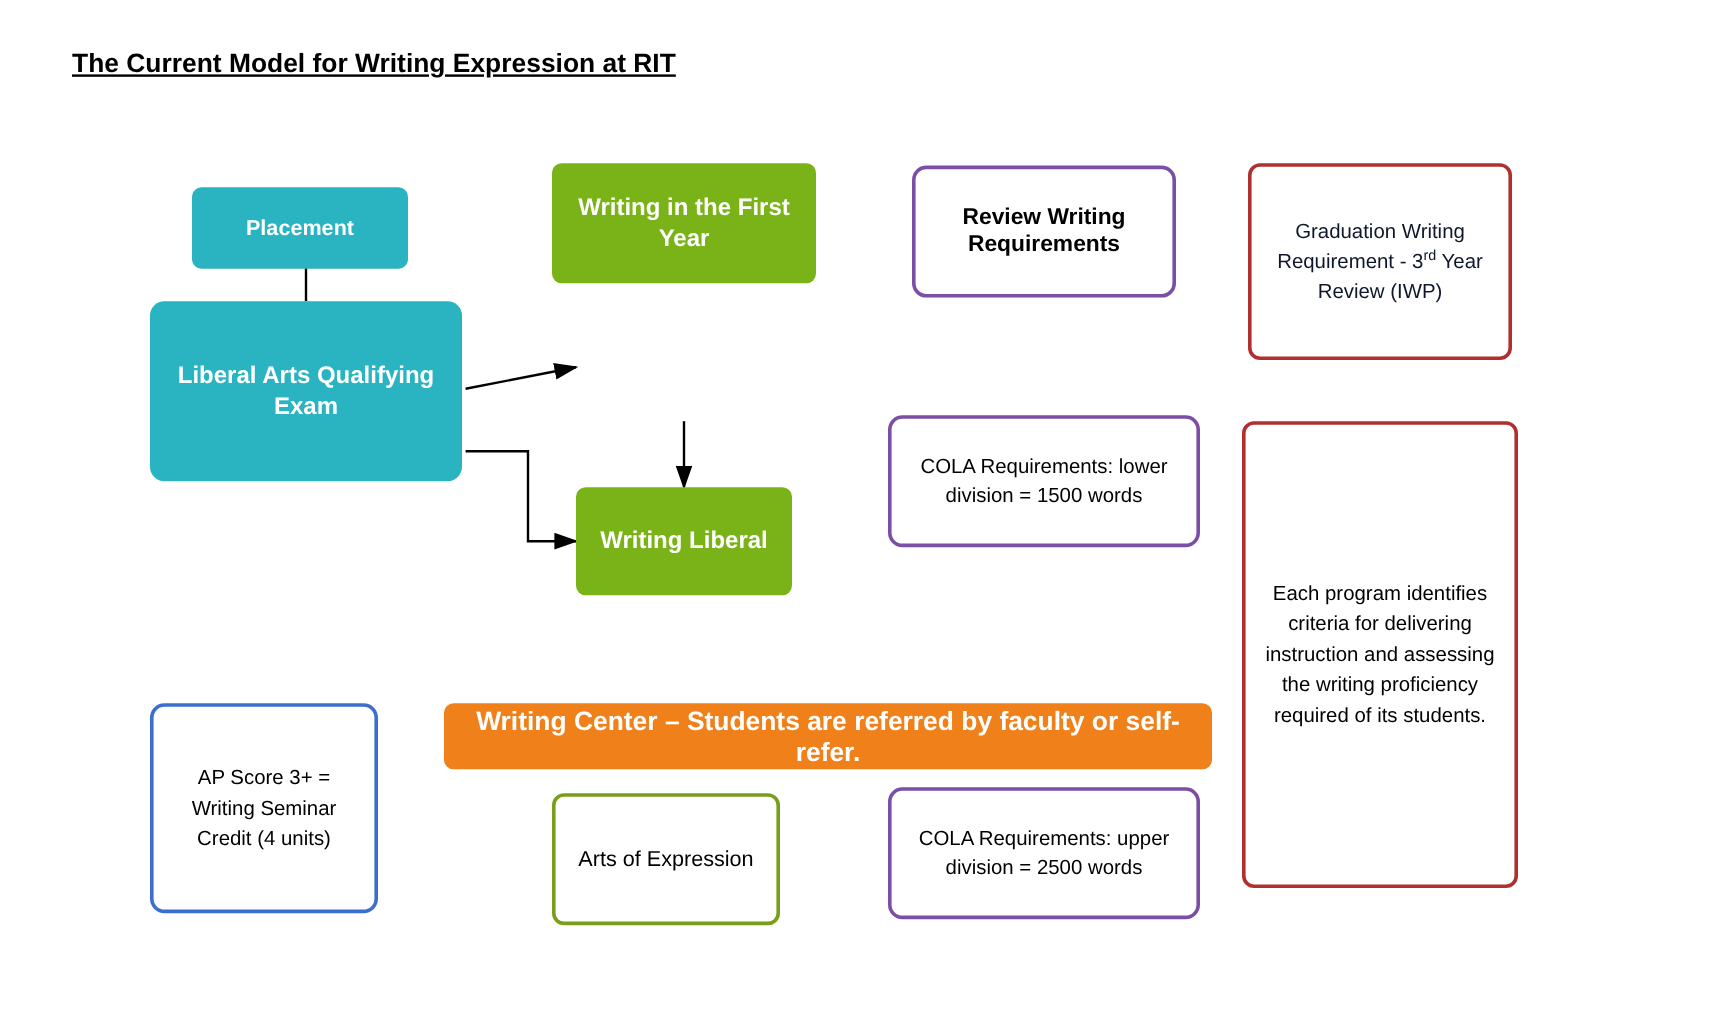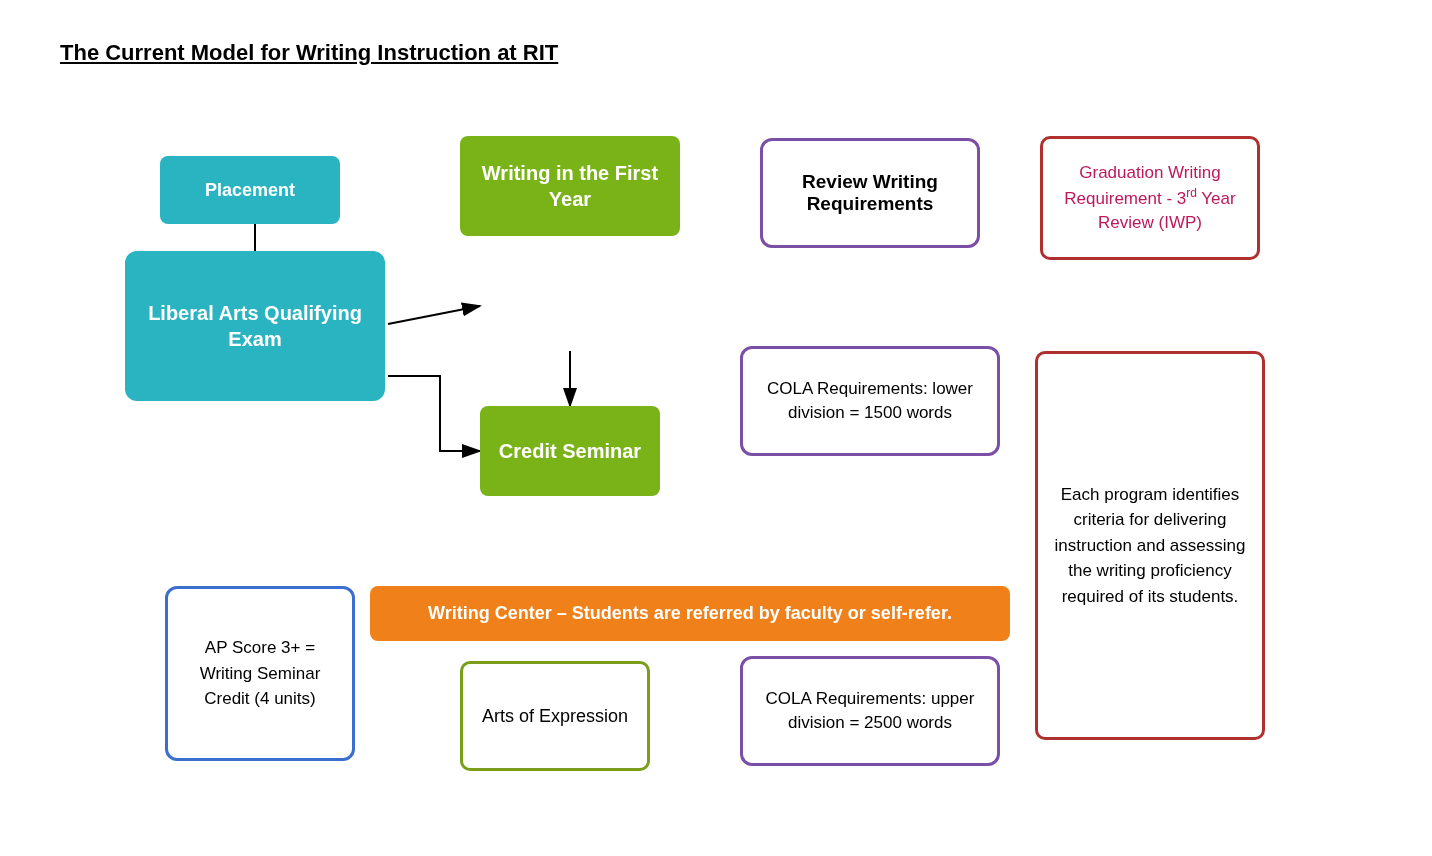--- a/index.html
+++ b/index.html
@@ -148,25 +148,25 @@
       text-align: center;
       display: flex;
       align-items: center;
       justify-content: center;
       padding: 10px;
       line-height: 1.4;
     }
     
     .gwr-box {
       background: #fff;
-      color: #be185d;
+      color: #0f172a;
       font-size: 17px;
       font-weight: normal;
       width: 220px;
-      height: 124px;
+      height: 164px;
       top: 40px;
       left: 980px;
       border: 3px solid #b03030;
       border-radius: 10px;
       text-align: center;
       display: flex;
       align-items: center;
       justify-content: center;
       padding: 12px;
       line-height: 1.4;
@@ -201,27 +201,26 @@
       top: 490px;
       left: 65px;
       border: 3px solid #3c6fcd;
       border-radius: 12px;
       text-align: center;
       display: flex;
       align-items: center;
       justify-content: center;
       padding: 10px;
       line-height: 1.5;
-      margin-left: 40px;
     }
     
     .wc-box {
       background: #f0801a;
       color: #fff;
-      font-size: 18px;
+      font-size: 22px;
       font-weight: bold;
       width: 640px;
       height: 55px;
       top: 490px;
       left: 310px;
       border-radius: 8px;
       display: flex;
       align-items: center;
       justify-content: center;
     }
@@ -254,21 +253,21 @@
     }
     
     sup {
       font-size: 12px;
     }
   </style>
 </head>
 <body>
 
 <div class="page">
-  <div class="page-title">The Current Model for Writing Instruction at RIT</div>
+  <div class="page-title">The Current Model for Writing Expression at RIT</div>
 
   <div class="diagram">
 
     <svg class="arrows-svg">
 
       <line x1="195" y1="120" x2="195" y2="155" stroke="#000" stroke-width="2"></line>
 
       <line x1="328" y1="228" x2="420" y2="210" stroke="#000" stroke-width="2" marker-end="url(#arrowhead)"></line>
 
       <line x1="510" y1="255" x2="510" y2="310" stroke="#000" stroke-width="2" marker-end="url(#arrowhead)"></line>
@@ -288,21 +287,21 @@
     <div class="box laqe-box">
       <span>Liberal Arts Qualifying Exam</span>
     </div>
 
     <div class="box wify-box">
       <span>Writing in the First Year</span>
     </div>
 
 
     <div class="box ws-box">
-      <span>Credit Seminar</span>
+      <span>Writing Liberal</span>
     </div>
 
     <div class="box owr-box">
       <span>Review Writing Requirements</span>
     </div>
 
     <div class="box cola-lower-box">
       <span>COLA Requirements: lower division = 1500 words</span>
     </div>
 

